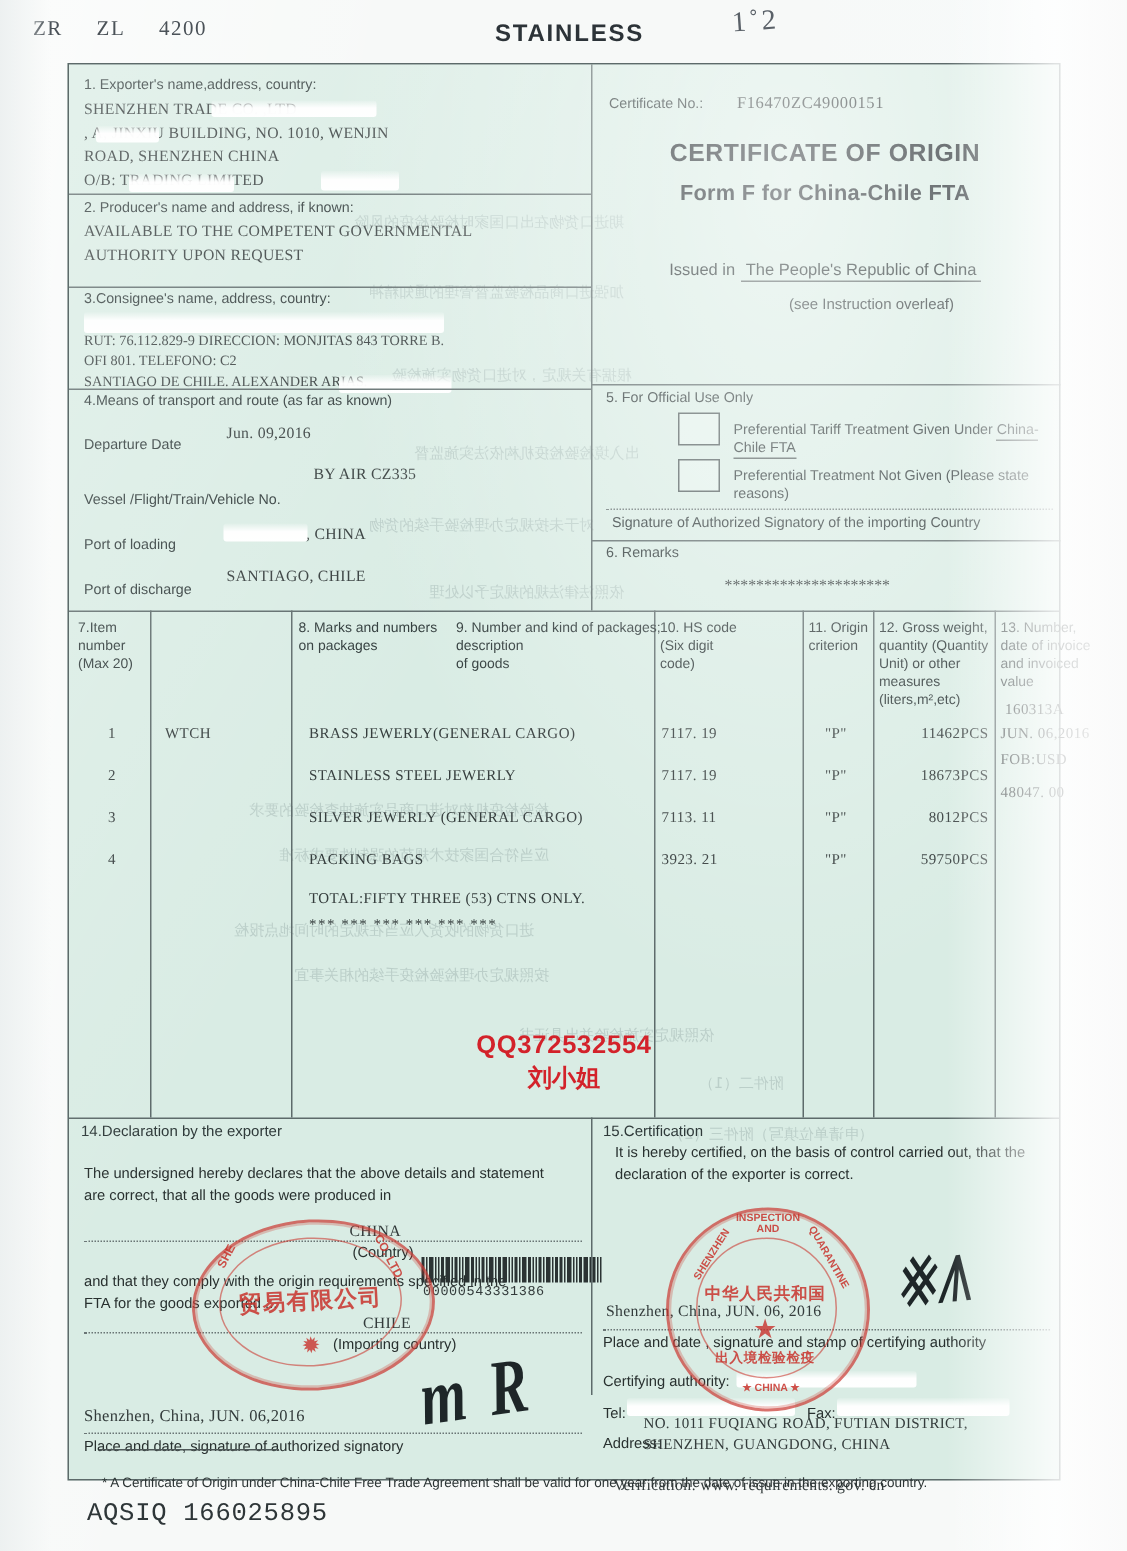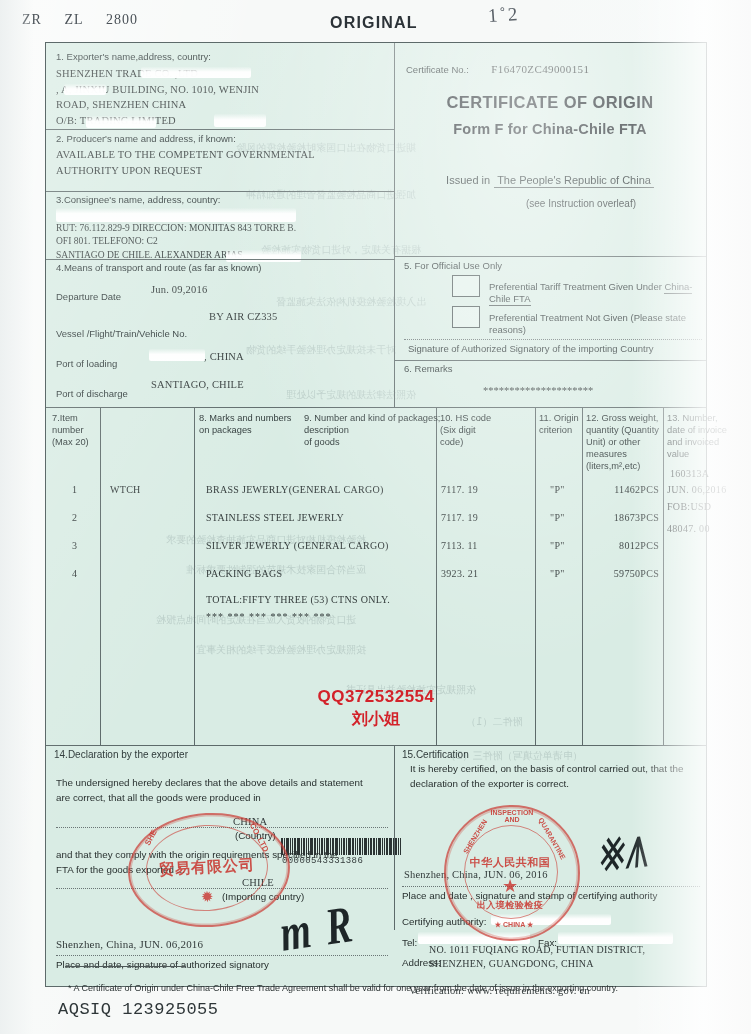--- a/index.html
+++ b/index.html
@@ -304,23 +304,23 @@
 </style>
 </head>
 <body>
 
 <div class="page">
   <div class="paper-bg"></div>
 
   <div class="top-marks">
     <span>ZR</span>
     <span>ZL</span>
-    <span>2800</span>
+    <span>4200</span>
   </div>
-  <div class="original-label">ORIGINAL</div>
+  <div class="original-label">STAINLESS</div>
   <div class="handwrite-102">1˚2</div>
 
   <div class="cert">
 
     <div class="bleed" style="top:98px; left:190px;">期进口货物在出口国家时检验检疫的风险</div>
     <div class="bleed" style="top:145px; left:200px;">加强进口商品检验监督管理的通知精神</div>
     <div class="bleed" style="top:200px; left:215px;">根据有关规定，对进口货物实施检验</div>
     <div class="bleed" style="top:252px; left:230px;">出入境检验检疫机构依法实施监督</div>
     <div class="bleed" style="top:300px; left:200px;">对于未按规定办理检验手续的货物</div>
     <div class="bleed" style="top:345px; left:240px;">依照法律法规的规定予以处理</div>
@@ -627,17 +627,17 @@
     <div class="stamp-text" style="left:480px; top:792px; width:52px; font-size:7px; transform:rotate(60deg);">QUARANTINE</div>
     <div class="stamp-text" style="left:408px; top:878px; width:120px; font-size:7px;">★ CHINA ★</div>
 
     <div class="signature" style="left:222px; top:856px; font-size:52px; transform:rotate(-8deg) scaleX(0.75); font-style:italic; font-weight:bold;">m  R</div>
     <div class="signature" style="left:540px; top:772px; font-size:60px; transform:rotate(-6deg) scaleX(0.7); font-style:italic;">⨳⩚</div>
 
     <div class="footrule" style="left:20px; top:923px; width:120px;"></div>
     <div class="footnote" style="left:22px; top:940px;">* A Certificate of Origin under China-Chile Free Trade Agreement shall be valid for one year from the date of issue in the exporting country.</div>
   </div>
 
-  <div class="aqsiq" style="left:58px; top:1000px;">AQSIQ 123925055</div>
+  <div class="aqsiq" style="left:58px; top:1000px;">AQSIQ 166025895</div>
 
   <div class="scan-streak"></div>
   <div class="scan-streak-left"></div>
 </div>
 
 </body></html>

